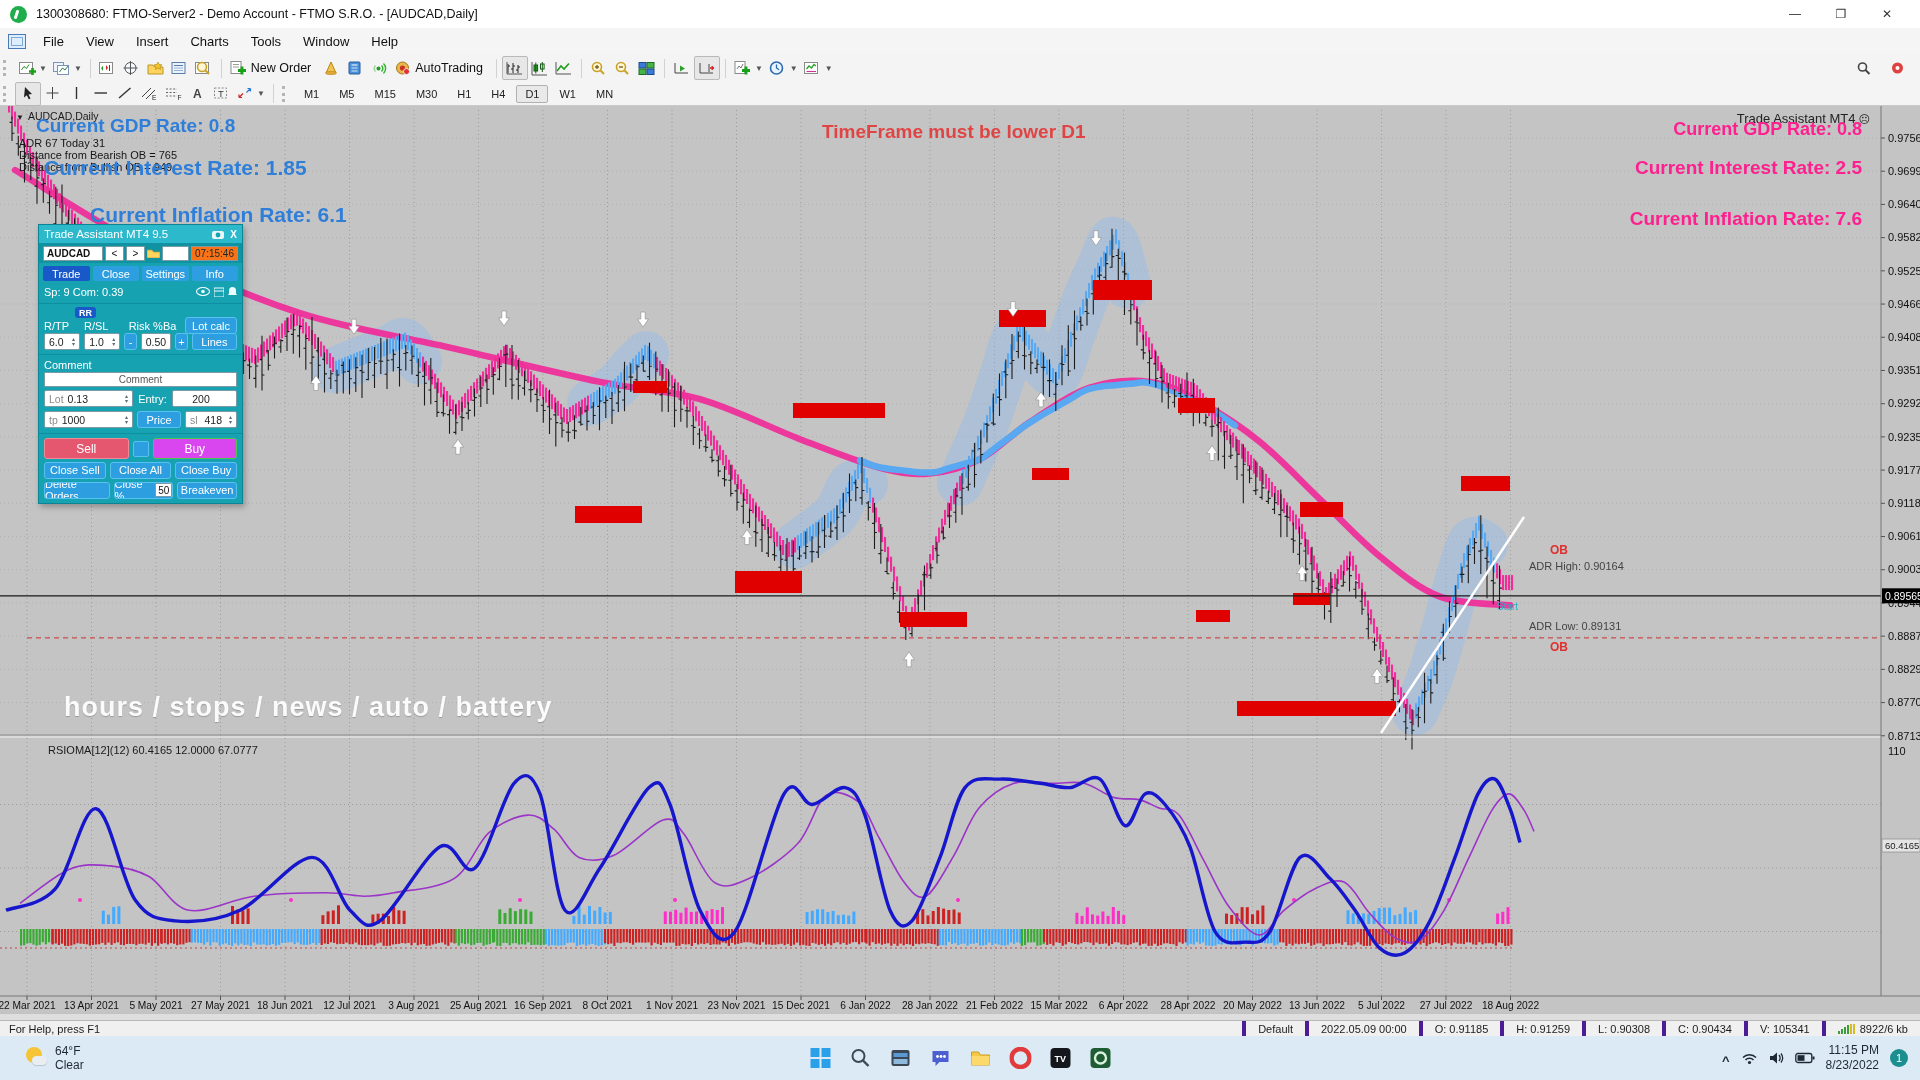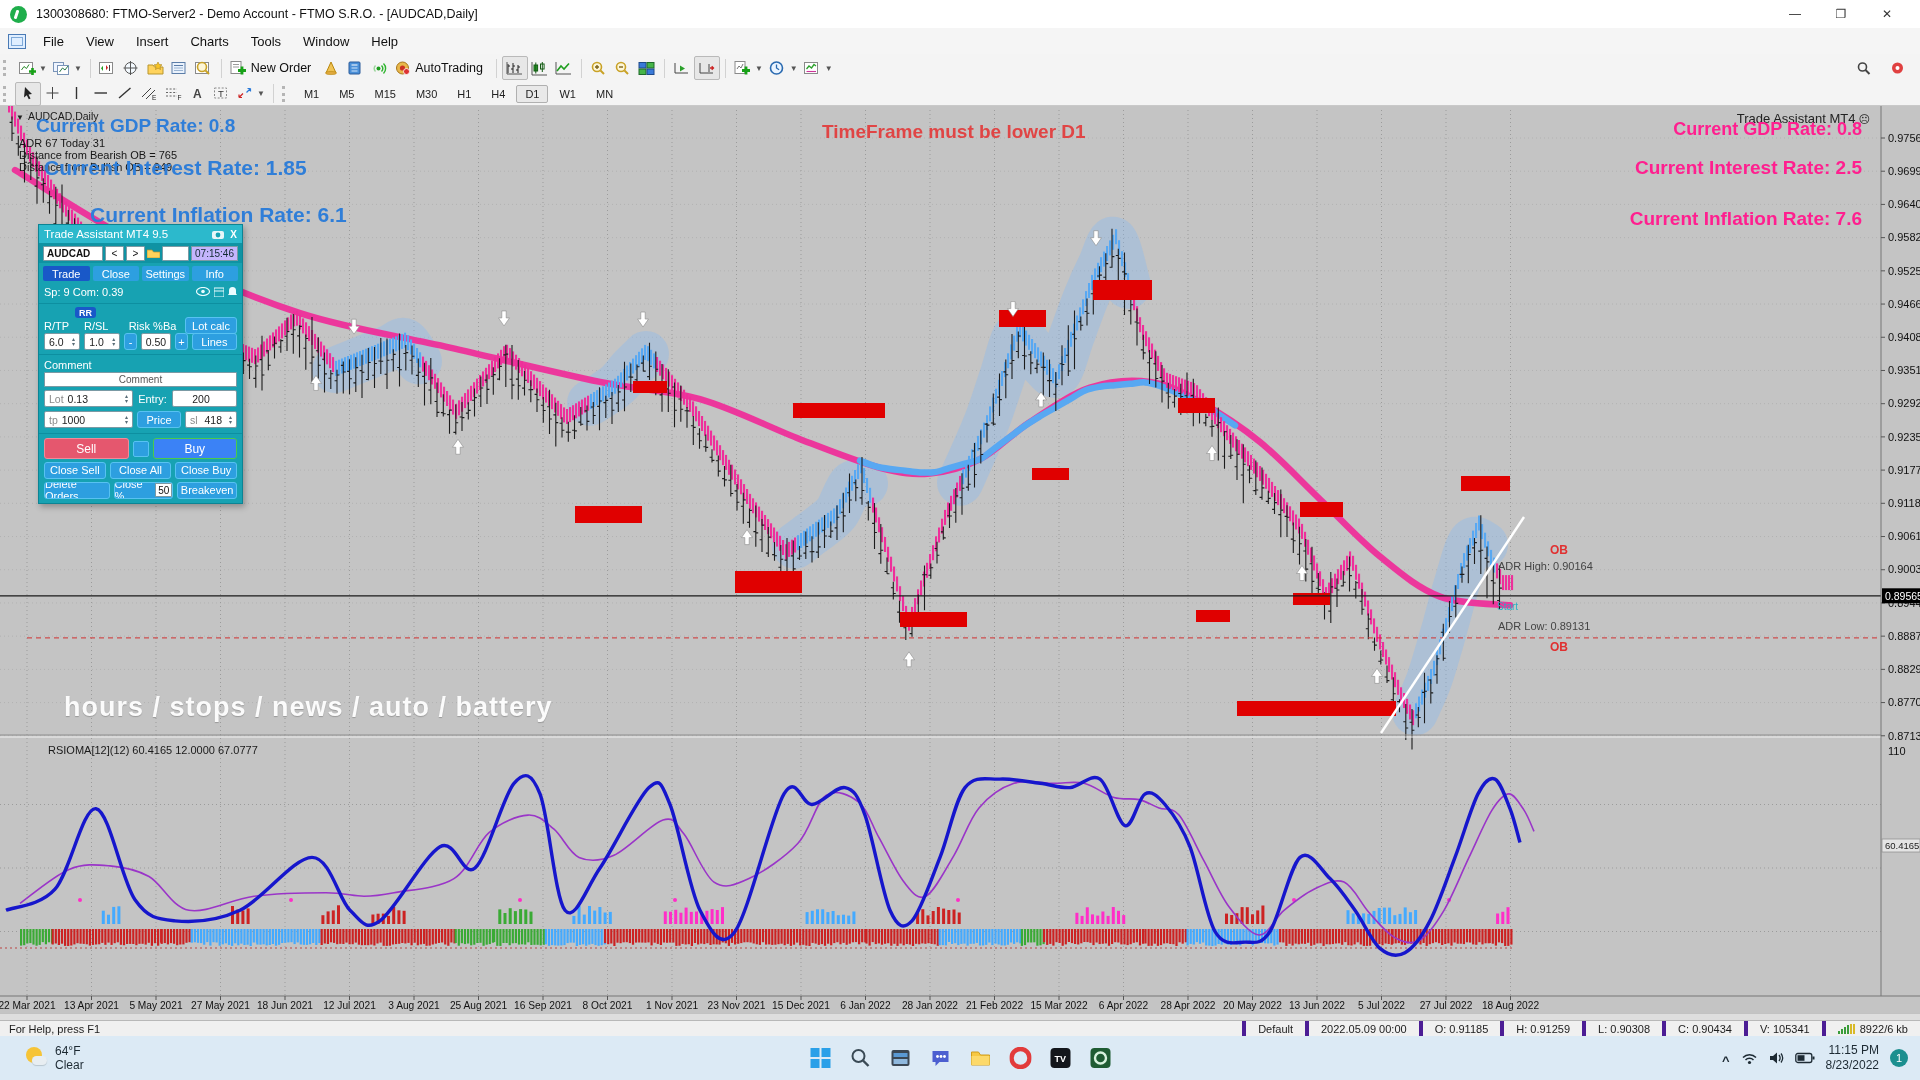--- a/index.html
+++ b/index.html
@@ -35,48 +35,48 @@
   .ovl{position:absolute;z-index:3;white-space:nowrap;}
   .sym-label{left:16px;top:110px;font-size:10.5px;color:#1a1a1a;}
   .caret-icon::before{content:"▼";font-size:8px;color:#222;margin-right:4px;}
   .t-blue{color:#2f7ed8;font-weight:bold;}
   .t-pink{color:#ff1f8f;font-weight:bold;text-align:right;}
   .t-small{font-size:11px;color:#161616;}
   .warning{left:822px;top:121px;width:260px;font-size:19px;font-weight:bold;color:#e04545;}
   .watermark{left:64px;top:692px;font-size:27px;font-weight:bold;color:#fbfbfb;letter-spacing:1px;text-shadow:0 1px 1px #9a9a9a;}
   .brand{right:50px;top:111px;font-size:13px;color:#222;font-weight:normal;}
   .face-icon::after{content:"☹";font-family:"DejaVu Sans",sans-serif;margin-left:3px;font-size:11px;}
-  .lbl-gray{font-size:11px;color:#444;}
+  .lbl-gray{font-size:11px;color:#444;padding-left:31px;}
   .lbl-ob{font-size:12px;font-weight:bold;color:#e03030;}
   .lbl-start{font-size:10px;color:#2ab0c4;}
   
   .panel{position:absolute;left:38px;top:224px;width:203px;z-index:4;background:#17a2b2;border:1px solid #0c8494;
     box-shadow:2px 3px 6px rgba(0,0,0,.28);color:#fff;font-size:11px;}
   .p-title{height:18px;background:#2cb9cc;display:flex;align-items:center;padding:0 5px;font-size:11.5px;gap:4px;}
   .p-title .x{margin-left:2px;font-size:10px;font-weight:bold;}
   .p-symrow{height:18px;display:flex;align-items:center;gap:2px;padding:1px 4px;background:#0f93a3;}
   .p-box{background:#fff;color:#111;border:1px solid #7b9aa4;border-radius:1px;height:13px;display:flex;align-items:center;font-size:10px;padding:0 3px;}
   .p-sym{width:52px;font-weight:bold;}
   .p-nav{width:11px;justify-content:center;}
   .p-input{flex:1;}
-  .p-timer{font-size:10px;color:#102a30;background:#c4b5fd;border:1px solid #7b9aa4;height:13px;display:flex;align-items:center;padding:0 3px;}
+  .p-timer{font-size:10px;color:#102a30;background:#f97316;border:1px solid #7b9aa4;height:13px;display:flex;align-items:center;padding:0 3px;}
   .p-tabs{display:flex;gap:3px;padding:3px 4px 2px;}
   .p-tab{flex:1;height:15px;background:#2d9fe0;border-radius:2px;display:flex;align-items:center;justify-content:center;font-size:11px;}
   .p-tab.act{background:#1958c8;}
   .p-row{display:flex;align-items:center;padding:0 5px;gap:4px;}
   .p-div{height:1px;background:#0d8fa0;margin:3px 0;}
   .spin{position:relative;background:#fff;border:1px solid #7b9aa4;border-radius:2px;color:#222;height:15px;
     display:flex;align-items:center;font-size:10.5px;padding:0 11px 0 4px;}
   .spin .pre{color:#8a8a8a;margin-right:4px;}
   .ud{position:absolute;right:1px;top:0;width:9px;height:100%;display:flex;flex-direction:column;align-items:center;justify-content:center;color:#5a6d78;}
   .ud i{font-style:normal;font-size:6px;line-height:5px;}
   .p-btn{background:#2d9fe0;border:1px solid #57c2f2;border-radius:3px;height:15px;display:flex;align-items:center;justify-content:center;font-size:11px;color:#fff;overflow:hidden;}
   .chip{background:#1958c8;border-radius:3px;font-size:9px;font-weight:bold;padding:0 4px;height:11px;display:flex;align-items:center;}
   .sell-btn{background:#e5576e;border-color:#f08a99;height:19px;font-size:12px;}
-  .buy-btn{background:#3b82f6;border-color:#4cc94c;height:19px;font-size:12px;}
+  .buy-btn{background:#d946ef;border-color:#4cc94c;height:19px;font-size:12px;}
   .mini-sq{width:14px;height:14px;background:#2d9fe0;border:1px solid #57c2f2;border-radius:2px;}
   .pct-box{background:#fff;color:#111;border:1px solid #7b9aa4;height:12px;padding:0 2px;font-size:10px;display:flex;align-items:center;}
   .p-ico{display:flex;align-items:center;justify-content:center;}
   
   .scrollstrip{position:absolute;top:1013px;left:0;right:0;height:7px;background:#dedede;border-top:1px solid #c2c2c2;z-index:5;}
   .statusbar{position:absolute;top:1020px;left:0;right:0;height:16px;background:#f0f0f0;border-top:1px solid #b8b8b8;
     display:flex;align-items:center;font-size:11px;color:#1c1c1c;z-index:6;}
   .help{padding-left:9px;}
   .segs{margin-left:auto;display:flex;height:100%;}
   .seg{display:flex;align-items:center;padding:0 12px;border-left:4px solid #4c1d95;gap:5px;}

